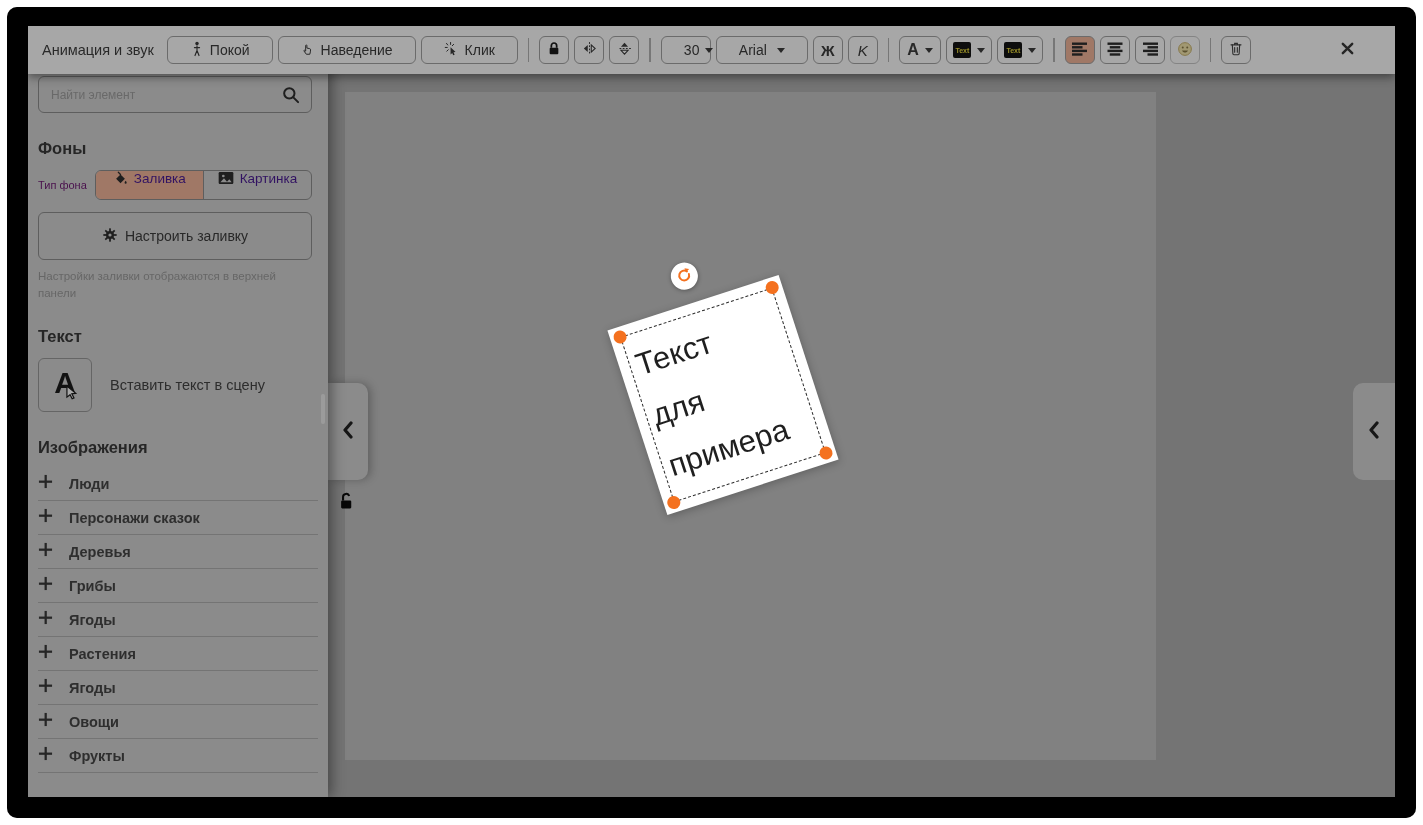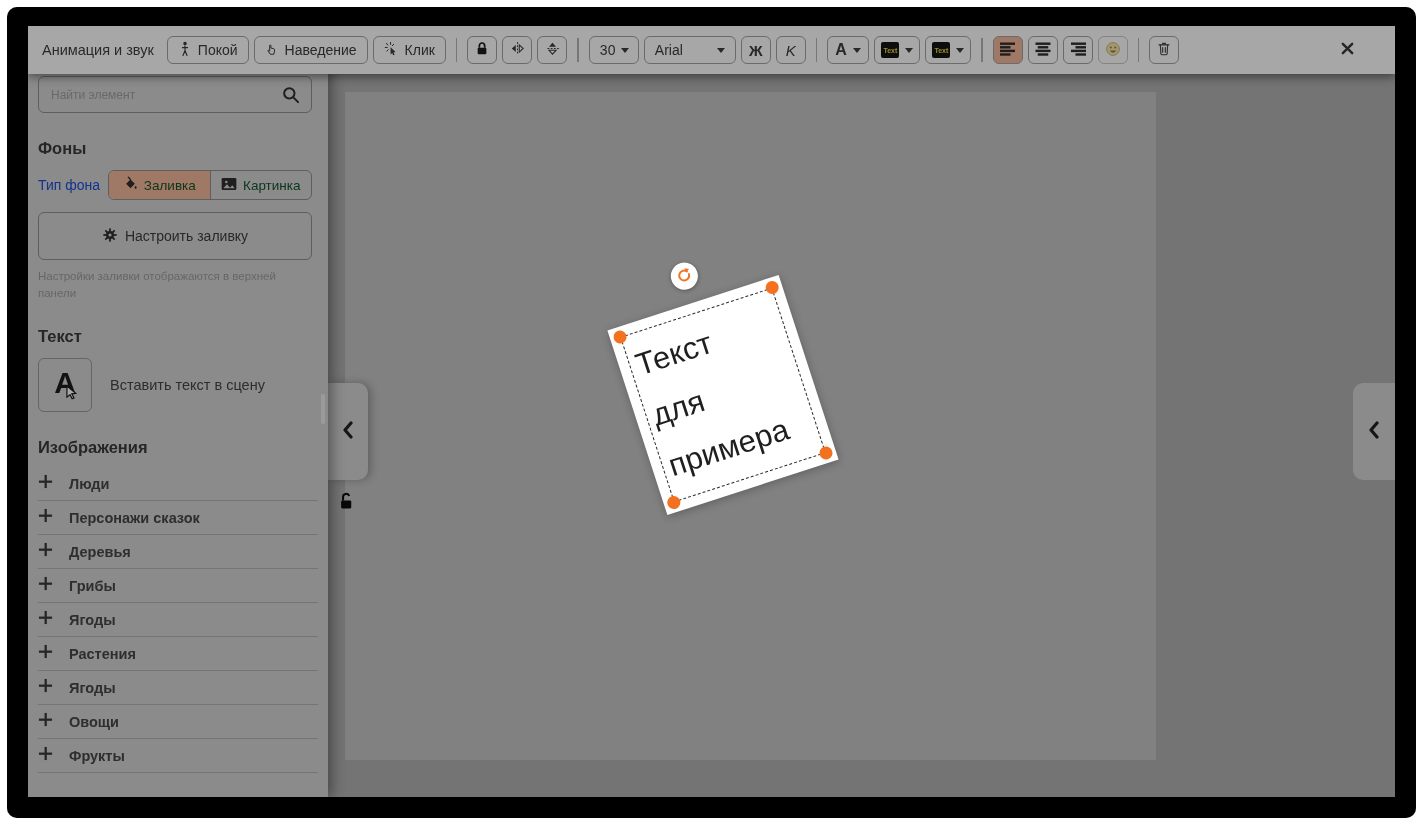--- a/index.html
+++ b/index.html
@@ -13,21 +13,21 @@
   .app { position:absolute; left:21px; top:19px; width:1367px; height:771px; background:#b0b0b0; overflow:hidden; }
 
   
   .scene { position:absolute; left:317px; top:66px; width:811px; height:668px; background:#c4c4c4; }
 
   
   .toolbar { position:absolute; left:0; top:0; right:0; height:48px; background:#fdfdfd;
              box-shadow:0 3px 9px rgba(0,0,0,.45); display:flex; align-items:center; padding:0 14px; gap:5px; z-index:4; }
   .tb-label { font-size:14.5px; color:#3f3f3f; margin-right:8px; white-space:nowrap; }
   .tb-btn { height:28px; border:1.5px solid #a3a3a3; border-radius:6px; background:transparent; color:#3d3d3d;
-            display:inline-flex; align-items:center; justify-content:center; gap:6px; padding:0 10px;
+            display:inline-flex; align-items:center; justify-content:center; gap:6px; padding:0 22px;
             font-size:14px; font-family:"Liberation Sans", sans-serif; white-space:nowrap; }
   .tb-ico { width:30px; padding:0; }
   .tb-sep { width:1.5px; height:24px; background:#b5b5b5; margin:0 5px; }
   .caret { width:0; height:0; border-left:4px solid transparent; border-right:4px solid transparent; border-top:5px solid #3d3d3d; }
   .sel-btn { background:#f3b79c; }
   .bold-g { font-weight:bold; font-size:15px; }
   .ital-g { font-style:italic; font-size:15px; }
   .colA { font-weight:bold; font-size:16px; }
   .swatch { width:22px; height:16px; background:#141414; border-radius:2px; color:#e8d93f;
             font-size:7px; font-weight:bold; display:flex; align-items:center; justify-content:center; }
@@ -36,24 +36,24 @@
   
   .sidebar { position:absolute; left:0; top:40px; width:300px; bottom:0; background:#d3d3d3;
              box-shadow:4px 0 12px rgba(0,0,0,.38); z-index:3; }
   .search-box { position:relative; margin:10px 16px 0 10px; height:37px; border:1.5px solid #8f8f8f; border-radius:6px; }
   .search-box input { position:absolute; inset:0; border:none; background:transparent; padding:0 40px 0 12px;
                       font-size:12px; color:#3f3f3f; font-family:"Liberation Sans", sans-serif; outline:none; }
   .search-box input::placeholder { color:#a0a0a0; }
   .search-ic { position:absolute; right:10px; top:8px; }
   .sb-h { font-size:16.5px; font-weight:bold; color:#3a3a3a; margin:26px 10px 0 10px; }
   .type-row { display:flex; align-items:center; margin:12px 16px 0 10px; gap:8px; }
-  .type-lbl { font-size:14px; color:#1d4ed8; white-space:nowrap; }
+  .type-lbl { font-size:11px; color:#701a75; white-space:nowrap; }
   .seg { display:flex; flex:1; border:1.5px solid #8f8f8f; border-radius:6px; overflow:hidden; height:30px; }
-  .seg-btn { flex:1; border:none; background:transparent; display:flex; align-items:center; justify-content:center;
-             gap:6px; font-size:13.5px; color:#14532d; font-family:"Liberation Sans", sans-serif; }
+  .seg-btn { flex:1; border:none; background:transparent; display:flex; align-items:flex-start; justify-content:center;
+             gap:6px; font-size:13.5px; color:#4c1d95; font-family:"Liberation Sans", sans-serif; }
   .seg-btn + .seg-btn { border-left:1.5px solid #8f8f8f; }
   .seg-sel { background:#f3b79c; }
   .cfg-btn { display:flex; align-items:center; justify-content:center; gap:7px; margin:12px 16px 0 10px; height:48px;
              width:274px; border:1.5px solid #8f8f8f; border-radius:6px; background:transparent; font-size:14px;
              color:#3d3d3d; font-family:"Liberation Sans", sans-serif; }
   .hint { font-size:11.5px; color:#9c9c9c; margin:8px 24px 0 10px; line-height:1.45; }
   .insert-row { display:flex; align-items:center; gap:18px; margin:12px 10px 0 10px; }
   .insert-tile { position:relative; width:54px; height:54px; border:1.5px solid #9a9a9a; border-radius:6px;
                  background:transparent; display:flex; align-items:center; justify-content:center; }
   .insert-A { font-size:30px; font-weight:bold; color:#1c1c1c; margin-top:-4px; }

